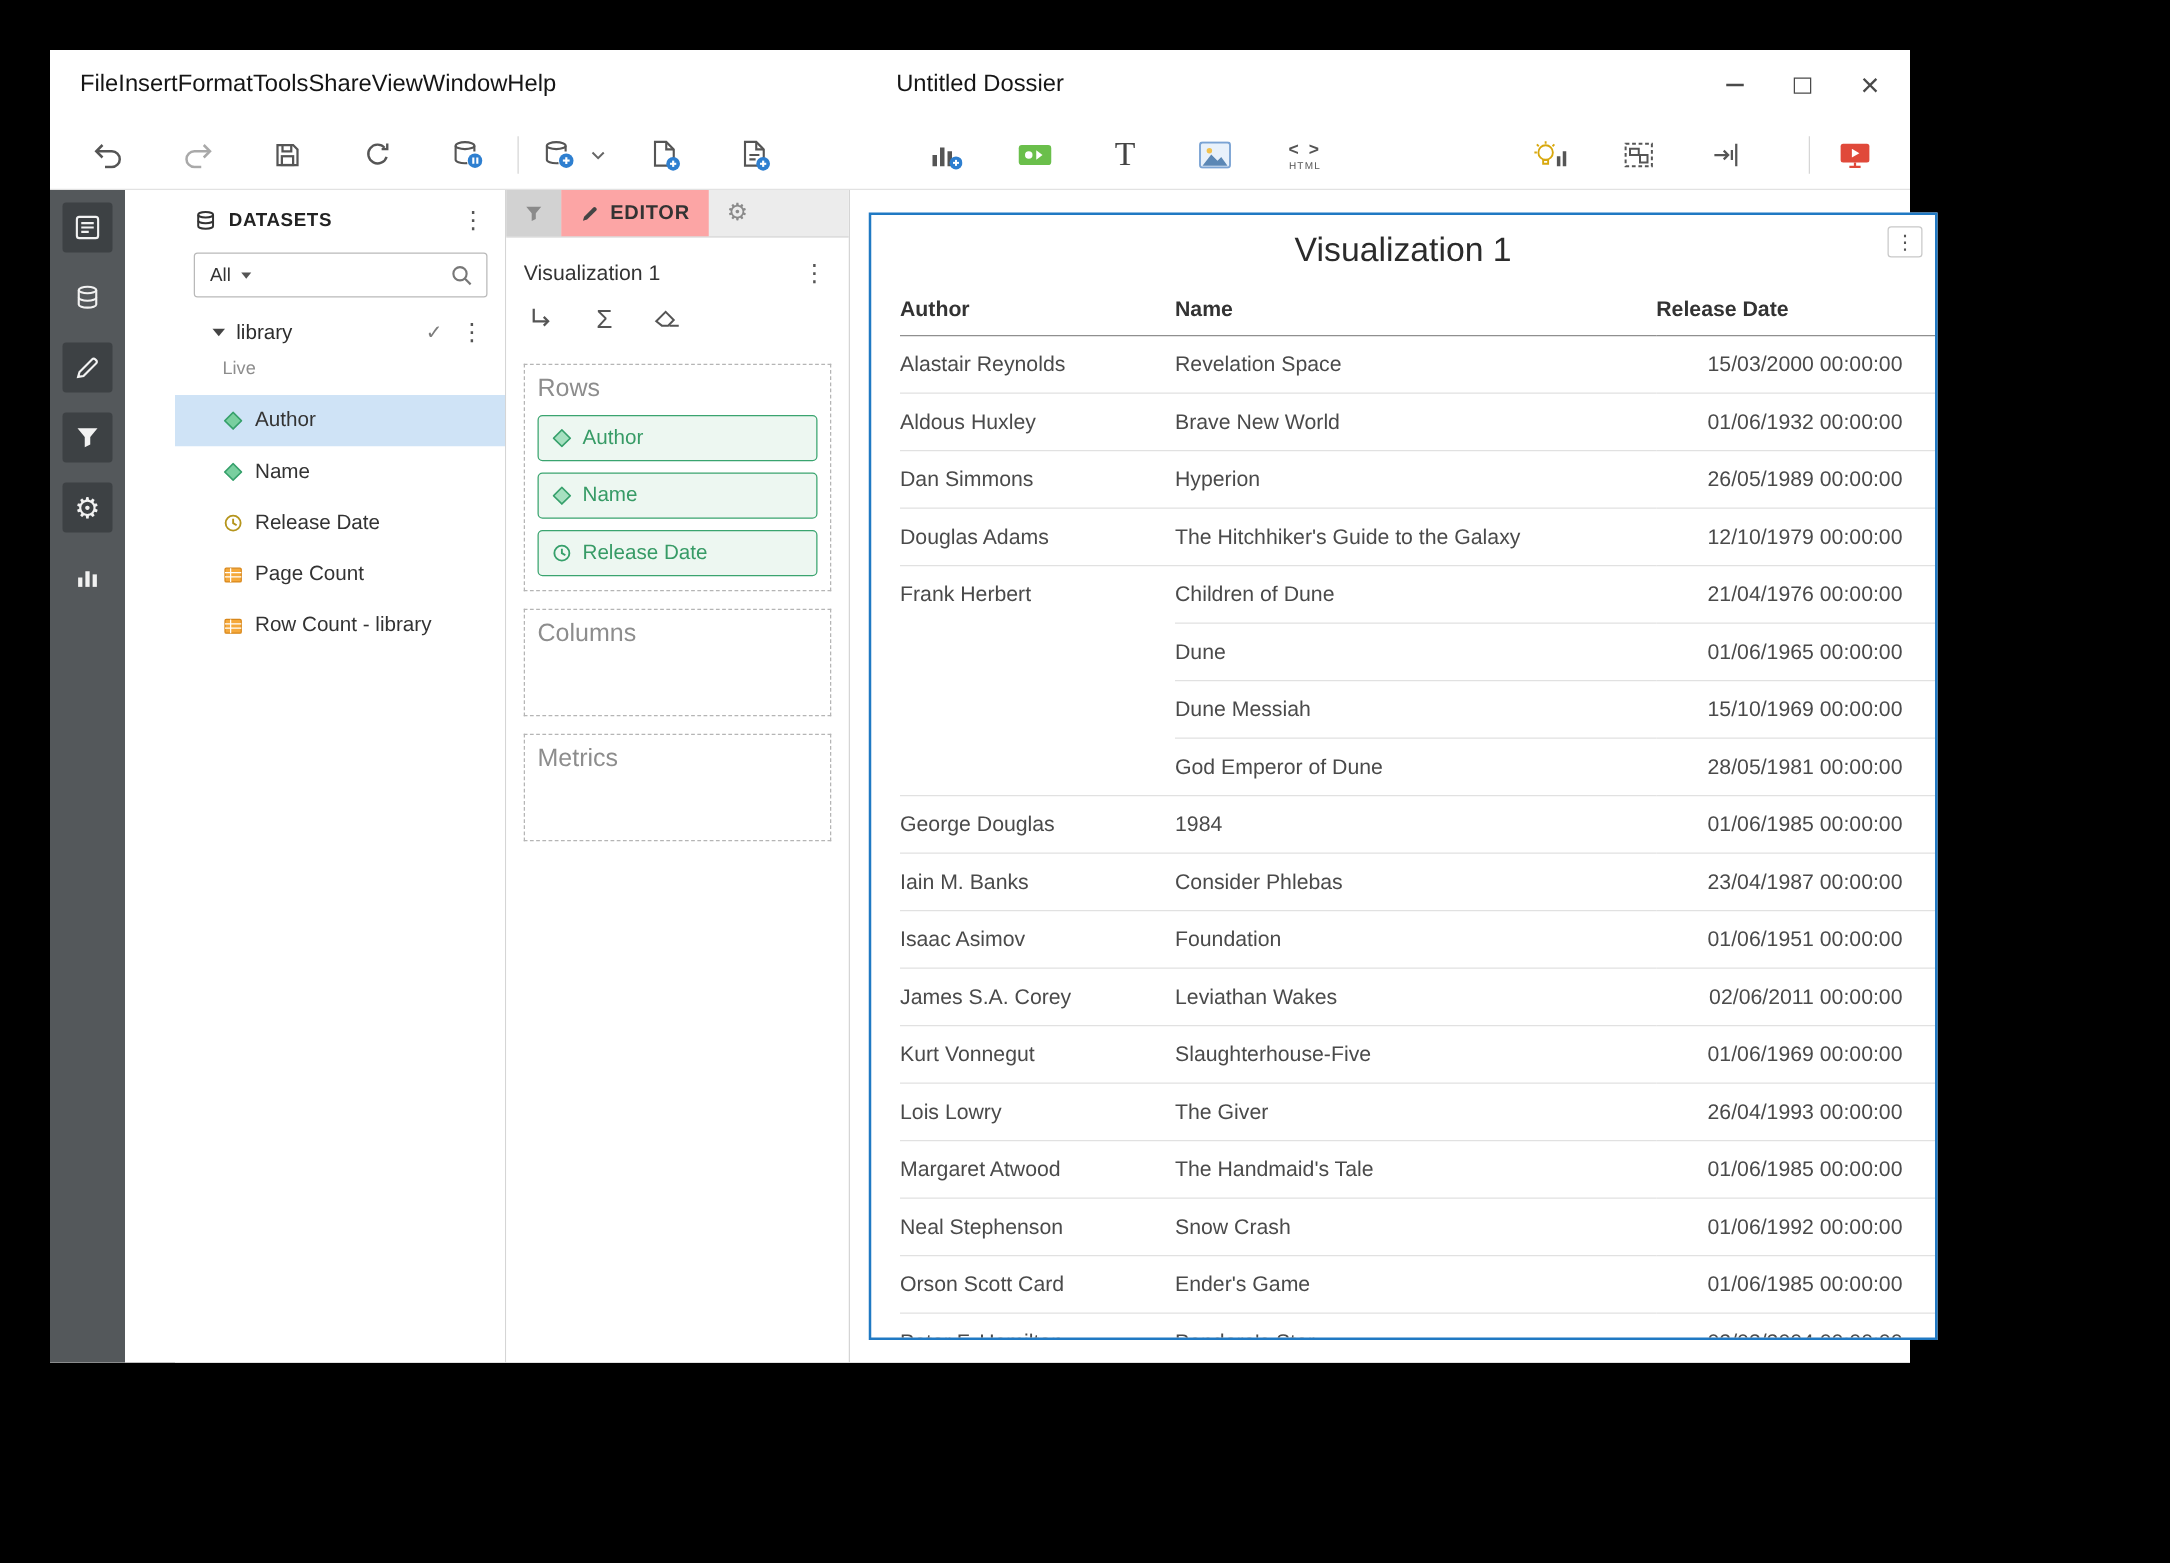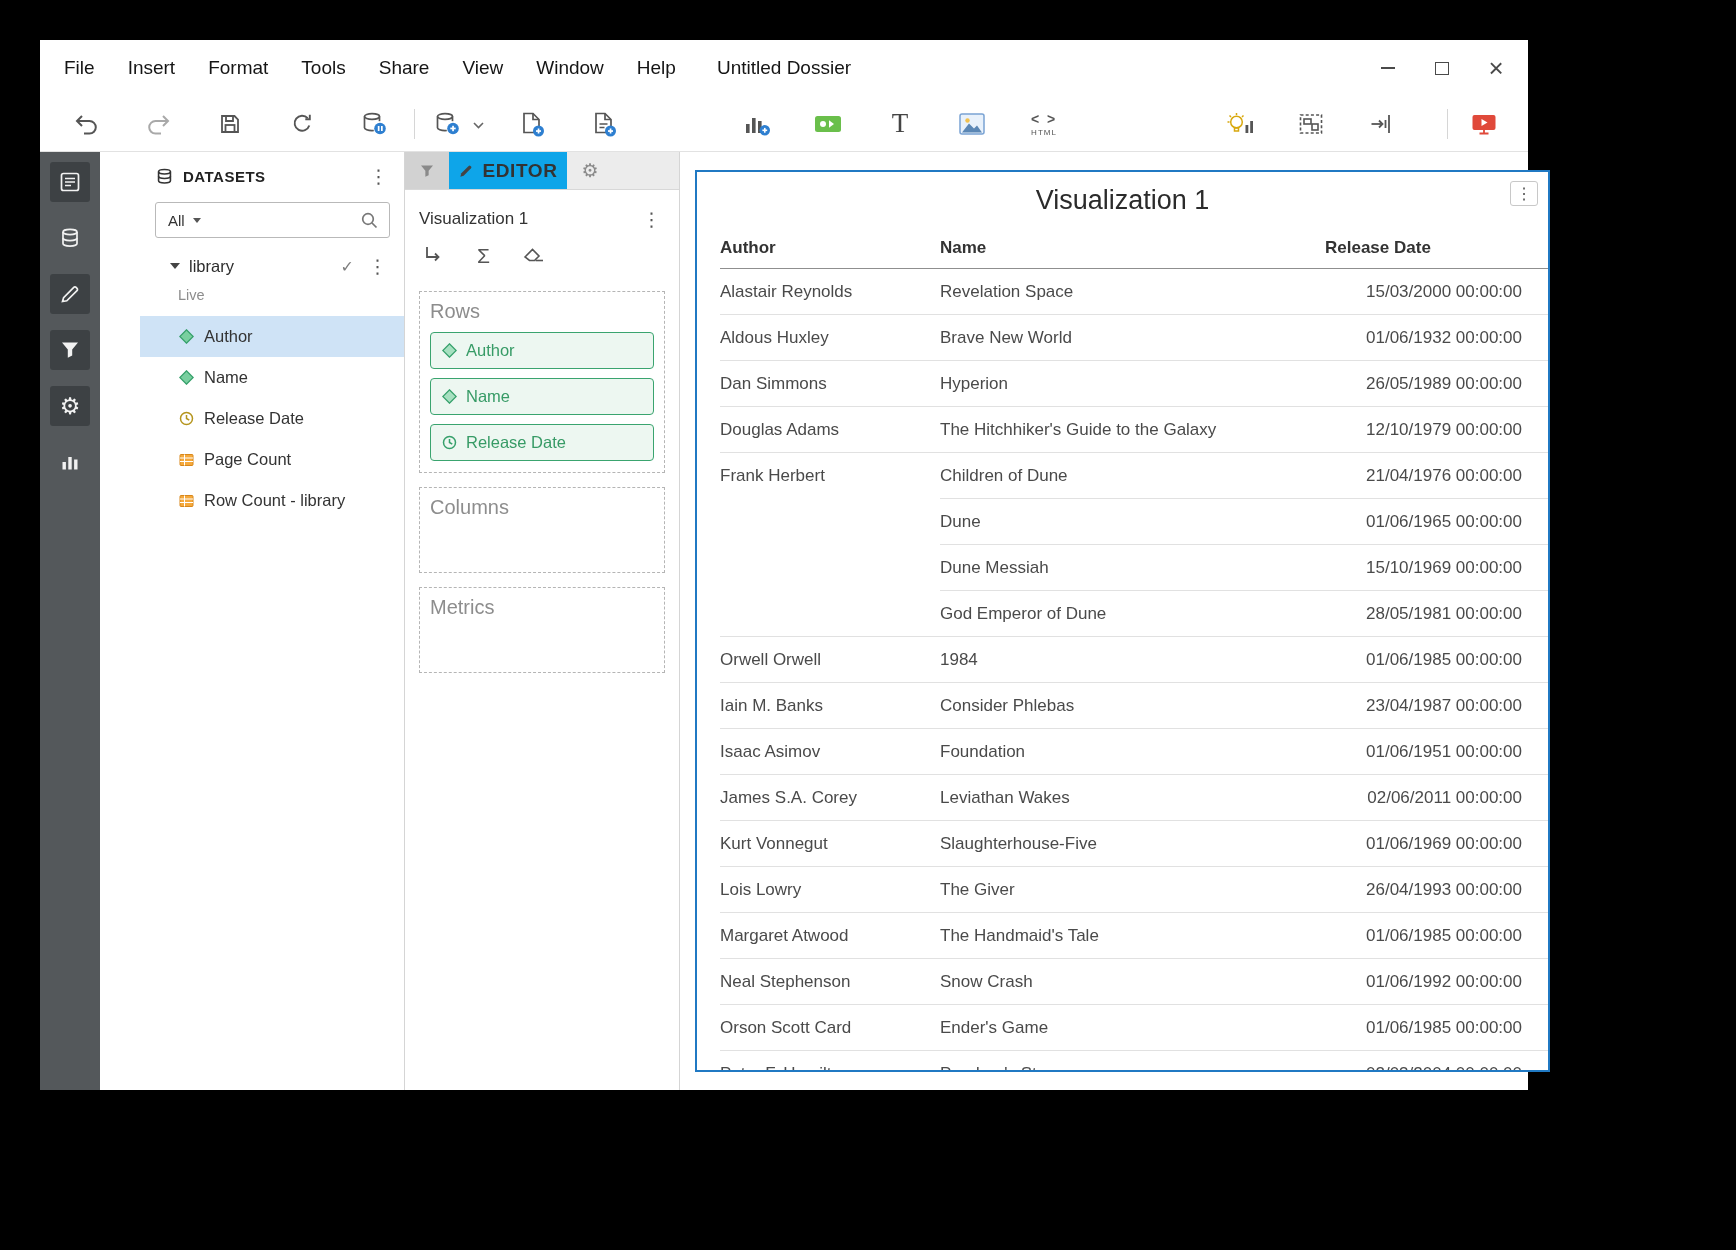--- a/index.html
+++ b/index.html
@@ -1,21 +1,21 @@
 <!DOCTYPE html>
 <html><head>
 <meta charset="utf-8">
 <style>
   * { box-sizing: border-box; margin: 0; padding: 0; }
   html,body { width:1736px; height:1250px; background:#000; font-family:"Liberation Sans",sans-serif; overflow:hidden; }
   .window { position:absolute; left:40px; top:40px; width:1488px; height:1050px; background:#fff; }
 
   
   .titlebar { height:56px; position:relative; display:flex; align-items:center; background:#fff; }
-  .menu-bar { display:flex; gap:33px; padding-left:24px; font-size:19px; color:#151515; z-index:2; }
+  .menu-bar { display:flex; padding-left:24px; font-size:19px; color:#151515; z-index:2; }
   .menu-item { cursor:default; }
   .window-title { position:absolute; left:0; right:0; text-align:center; font-size:19px; color:#151515; z-index:1; }
   .win-controls { position:absolute; right:22px; top:0; height:56px; display:flex; align-items:center; gap:34px; z-index:3; }
   .wc { width:20px; height:20px; display:flex; align-items:center; justify-content:center; }
   .wc-min-glyph { width:14px; height:2px; background:#4a4a4a; }
   .wc-max-glyph { width:14px; height:13px; border:1.6px solid #4a4a4a; }
   .wc-close-glyph { font-size:26px; color:#4a4a4a; line-height:20px; font-weight:400; }
 
   
   .toolbar { height:56px; display:flex; align-items:center; border-bottom:1px solid #e2e2e2; background:#fff; }
@@ -57,21 +57,21 @@
   .live-row { padding-left:38px; color:#8d8d8d; font-size:14.5px; height:26px; display:flex; align-items:center; margin-bottom:8px; }
   .field-row { height:41px; display:flex; align-items:center; padding-left:38px; gap:10px; font-size:16.5px; color:#333; }
   .field-row.selected { background:#cfe3f6; }
   .f-icon { display:flex; width:16px; justify-content:center; }
 
   
   .editor { width:275px; border-right:1px solid #d5d5d5; background:#fff; flex:none; display:flex; flex-direction:column; }
   .ed-tabs { height:38px; background:#ececec; display:flex; border-bottom:1px solid #d8d8d8; flex:none; }
   .ed-tab { display:flex; align-items:center; justify-content:center; gap:8px; }
   .tab-filter { width:44px; background:#d2d2d2; }
-  .tab-editor { width:118px; background:#0ea5e9; font-size:19px; font-weight:bold; color:#333; letter-spacing:.6px; }
+  .tab-editor { width:118px; background:#fca5a5; font-size:16px; font-weight:bold; color:#333; letter-spacing:.6px; }
   .tab-gear { width:46px; }
   .ed-body { padding:15px 14px 0 14px; flex:1; }
   .viz-name-row { display:flex; align-items:center; font-size:17px; color:#333; height:28px; }
   .viz-name-row .kebab { margin-left:auto; }
   .ed-icons { display:flex; align-items:center; gap:32px; height:42px; margin-top:2px; color:#555; padding-left:4px; }
   .sigma { font-size:21px; color:#555; }
   .zone { border:1px dashed #b5b5b5; margin-top:14px; padding:8px 10px 2px 10px; }
   .zone-label { font-size:20px; color:#8d8d8d; margin-bottom:9px; }
   .zone-empty { height:86px; }
   .chip { height:37px; border:1px solid #3aa46f; background:#edf7f1; border-radius:4px; display:flex; align-items:center; gap:9px; padding:0 10px; font-size:16.5px; color:#379b66; margin-bottom:9px; }
@@ -486,21 +486,21 @@
             <div class="cell date">21/04/1976 00:00:00</div>
             <div class="cell noline"></div>
             <div class="cell">Dune</div>
             <div class="cell date">01/06/1965 00:00:00</div>
             <div class="cell noline"></div>
             <div class="cell">Dune Messiah</div>
             <div class="cell date">15/10/1969 00:00:00</div>
             <div class="cell"></div>
             <div class="cell">God Emperor of Dune</div>
             <div class="cell date">28/05/1981 00:00:00</div>
-            <div class="cell">Orwell Orwell</div>
+            <div class="cell">George Douglas</div>
             <div class="cell">1984</div>
             <div class="cell date">01/06/1985 00:00:00</div>
             <div class="cell">Iain M. Banks</div>
             <div class="cell">Consider Phlebas</div>
             <div class="cell date">23/04/1987 00:00:00</div>
             <div class="cell">Isaac Asimov</div>
             <div class="cell">Foundation</div>
             <div class="cell date">01/06/1951 00:00:00</div>
             <div class="cell">James S.A. Corey</div>
             <div class="cell">Leviathan Wakes</div>

